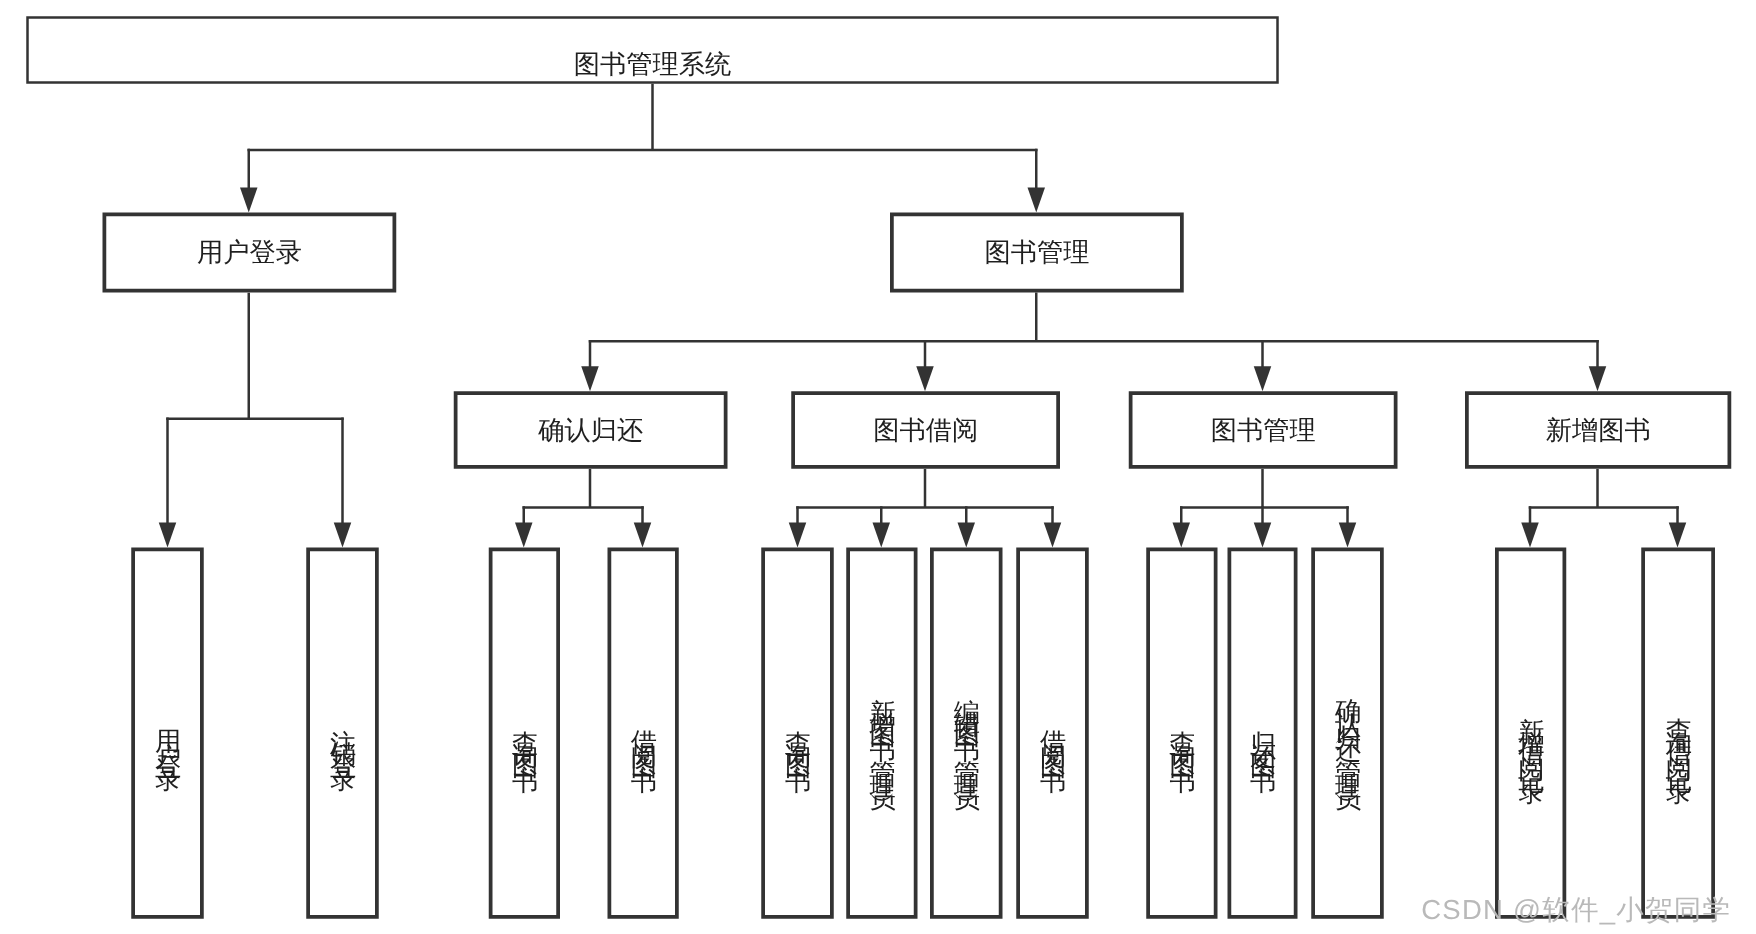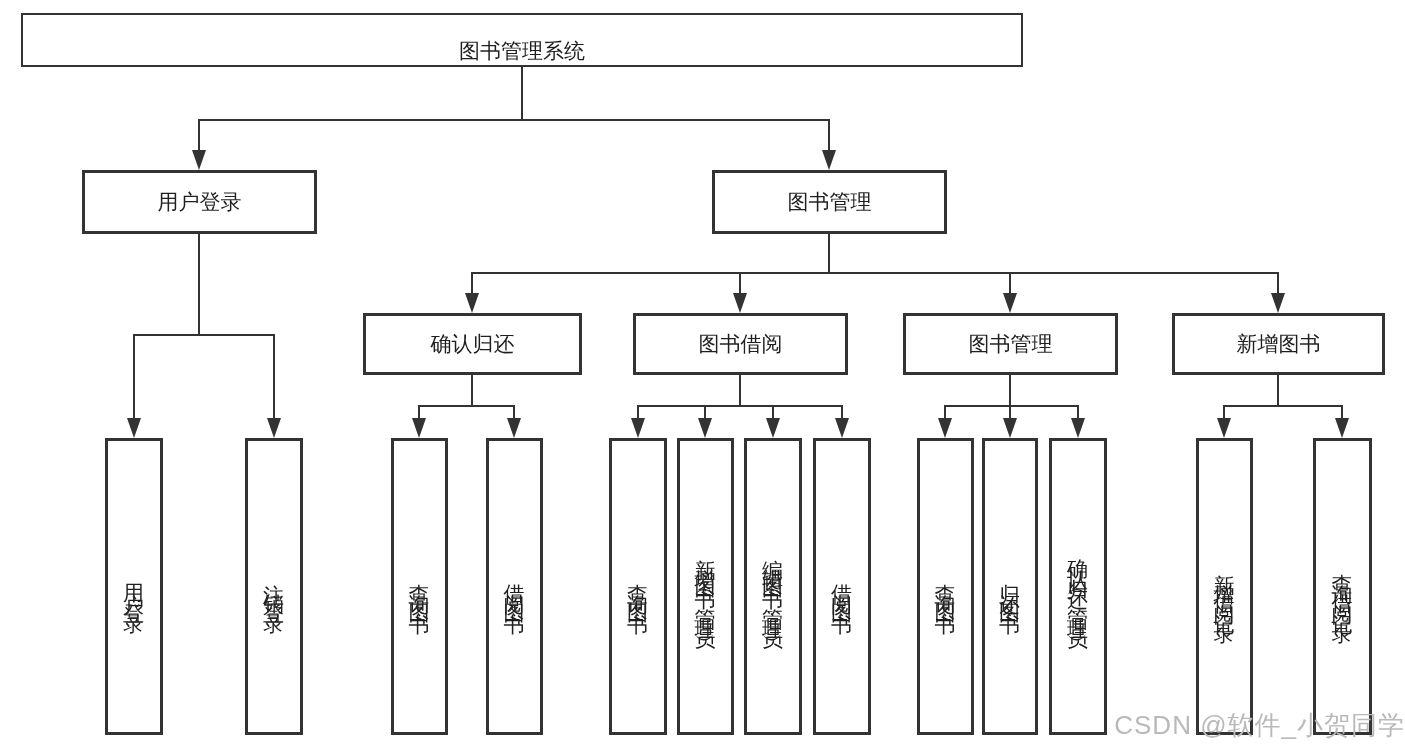--- a/index.html
+++ b/index.html
@@ -23,21 +23,21 @@
   .vbox .lbl{
     writing-mode:vertical-rl;text-orientation:mixed;
     font-size:21px;letter-spacing:10px;line-height:1;white-space:nowrap;
   }
   .hline{position:absolute;height:2px;background:var(--line);}
   .vline{position:absolute;width:2px;background:var(--line);}
   .ah{position:absolute;width:0;height:0;
       border-left:7px solid transparent;border-right:7px solid transparent;
       border-top:20px solid var(--line);}
   .watermark{
-    position:absolute;right:0;bottom:4px;font-size:26px;letter-spacing:1px;
+    position:absolute;right:20px;bottom:4px;font-size:22px;letter-spacing:1px;
     color:var(--watermark);white-space:nowrap;
   }
 </style>
 </head>
 <body>
 
 <div class="canvas">
 
   <div class="vline" style="left:521px;top:66px;height:54px;"></div>
   <div class="hline" style="left:198px;top:119px;width:632px;"></div>

